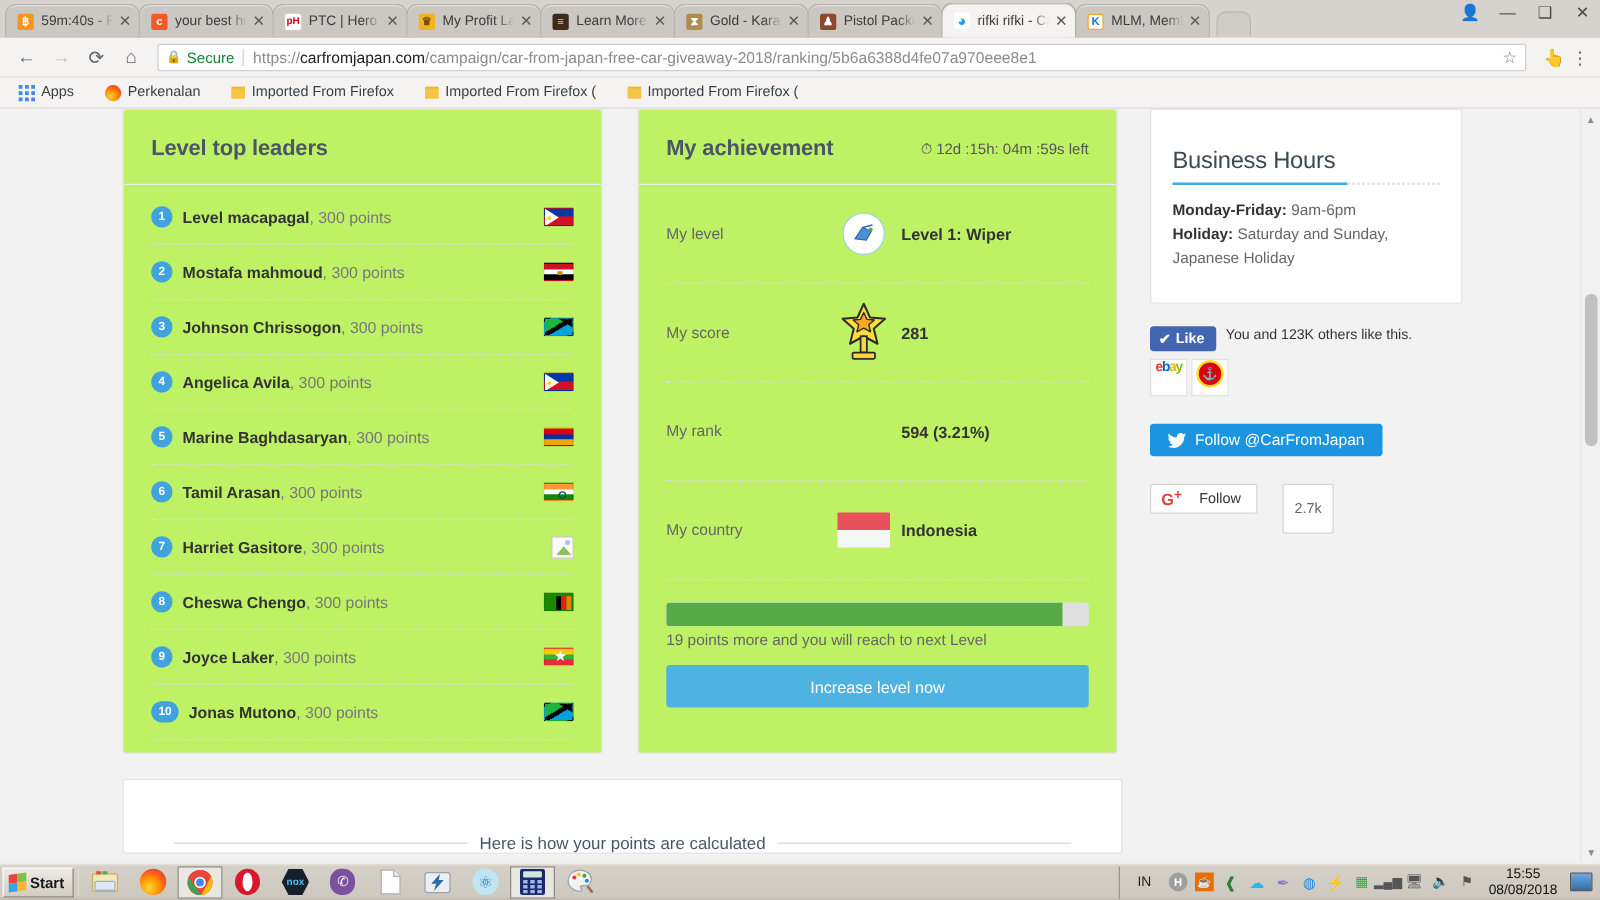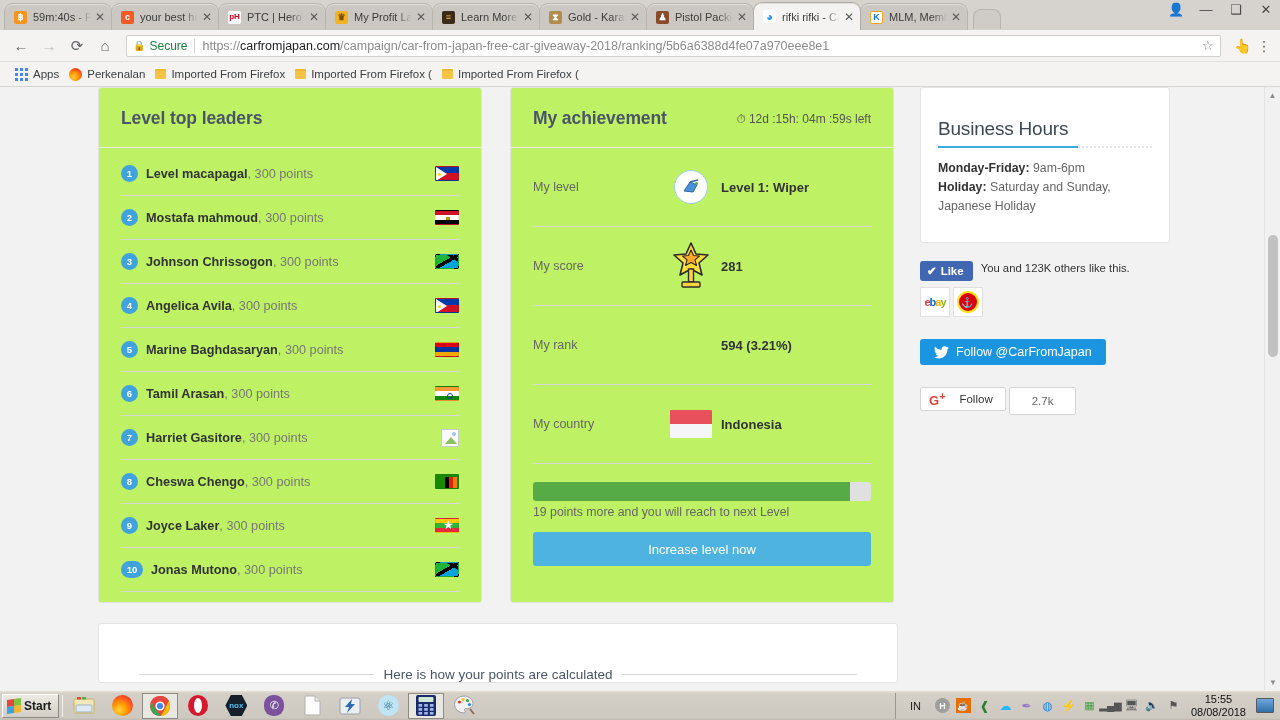--- a/index.html
+++ b/index.html
@@ -77,21 +77,21 @@
   .divline { width:1px; height:14px; background:#d0d0d0; margin-right:7px; }
   .url-strong { color:#202124; }
   .url-dim { color:#8b8b8b; }
   .star { color:#7a7a7a; font-size:13px; }
   .handico { font-size:14px; margin:0 2px 0 6px; }
   .kebab { color:#5f6368; font-size:14px; letter-spacing:0; width:16px; text-align:center;}
 
   
   .bookmarks {
     height:25px; background:#f4f3f2; display:flex; align-items:center;
-    padding:0 10px; gap:0; border-bottom:1px solid #d8d6d4; font-size:11.5px; color:#3c4043;
+    padding:0 10px; gap:15px; border-bottom:1px solid #d8d6d4; font-size:11.5px; color:#3c4043;
   }
   .bm { display:flex; align-items:center; gap:5px; padding:2px 5px; white-space:nowrap; }
   .appsgrid { display:grid; grid-template-columns:repeat(3,3px); grid-gap:2px; }
   .appsgrid i { width:3px; height:3px; background:#4285f4; display:block; }
   .folder {
     width:11px; height:10px; background:#f6c445; border-radius:1px;
     border-top:2px solid #edb732; position:relative;
   }
   .ffico {
     width:13px; height:13px; border-radius:50%;
@@ -219,40 +219,40 @@
   .social { margin-top:18px; }
   .like-row { display:flex; align-items:flex-start; gap:8px; }
   .fb-like {
     background:#4267b2; color:#fff; font-size:11.5px; font-weight:bold;
     padding:3px 9px 3px 7px; border-radius:3px; display:inline-flex; align-items:center; gap:4px;
     height:20px;
   }
   .like-text { font-size:11.3px; color:#333; line-height:1.35; width:150px; }
   .thumbs { display:flex; gap:3px; margin-top:6px; }
   .thumb { width:30px; height:30px; border:1px solid #e0e0e0; background:#fff;
-           display:flex;align-items:center;justify-content:center; font-size:9px; }
+           display:flex;justify-content:center; font-size:9px; }
   .ebay { font-weight:bold; font-size:11px; letter-spacing:-1px; }
   .ebay span:nth-child(1){color:#e53238}.ebay span:nth-child(2){color:#0064d2}
   .ebay span:nth-child(3){color:#f5af02}.ebay span:nth-child(4){color:#86b817}
   .mu { width:22px;height:22px;border-radius:50%;background:#da020e;border:2px solid #fbe122;
         display:flex;align-items:center;justify-content:center;color:#fbe122;font-size:10px;}
   .tw-follow {
     margin-top:22px; background:#1b95e0; color:#fff; font-size:12.5px;
     border-radius:3px; height:26px; display:inline-flex; align-items:center; gap:7px;
     padding:0 14px;
   }
   .gp-row { margin-top:22px; display:flex; align-items:stretch; }
   .gp-btn {
     border:1px solid #d5d5d5; background:#fff; height:24px; border-radius:2px;
     display:flex; align-items:center; gap:14px; padding:0 12px 0 8px; font-size:11.5px; color:#333;
   }
   .gp-g { color:#db4437; font-weight:bold; font-size:13px; }
   .gp-count {
-    border:1px solid #d5d5d5; background:#fff; height:28px; border-radius:2px;
-    display:flex; align-items:center; padding:0 22px; font-size:11.5px; color:#666; margin-left:3px;
+    border:1px solid #d5d5d5; background:#fff; height:40px; border-radius:2px;
+    display:flex; align-items:center; padding:0 9px; font-size:11.5px; color:#666; margin-left:20px;
   }
 
   
   .bottom-card {
     margin:20px 16px 0 98px; background:#fff; border:1px solid #e3e3e3; border-radius:3px;
     height:60px; display:flex; align-items:flex-end; justify-content:center; overflow:hidden;
     width:800px;
   }
   .bottom-text {
     font-size:13.5px; color:#4a5568; font-weight:normal;

